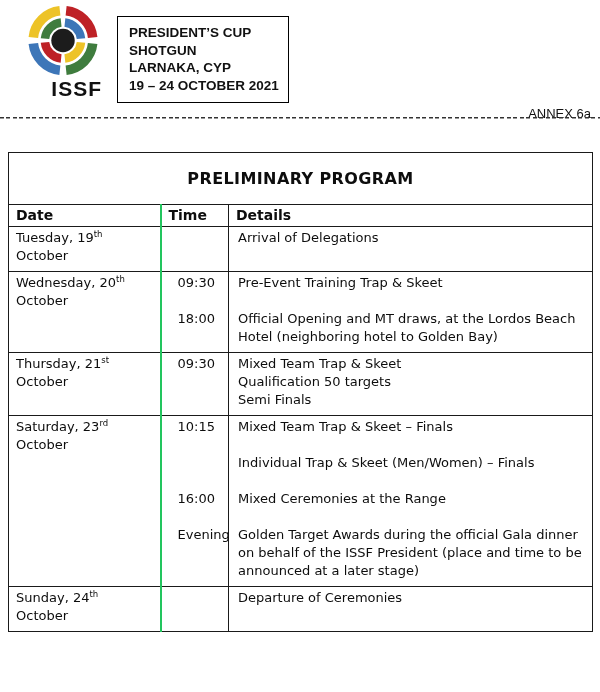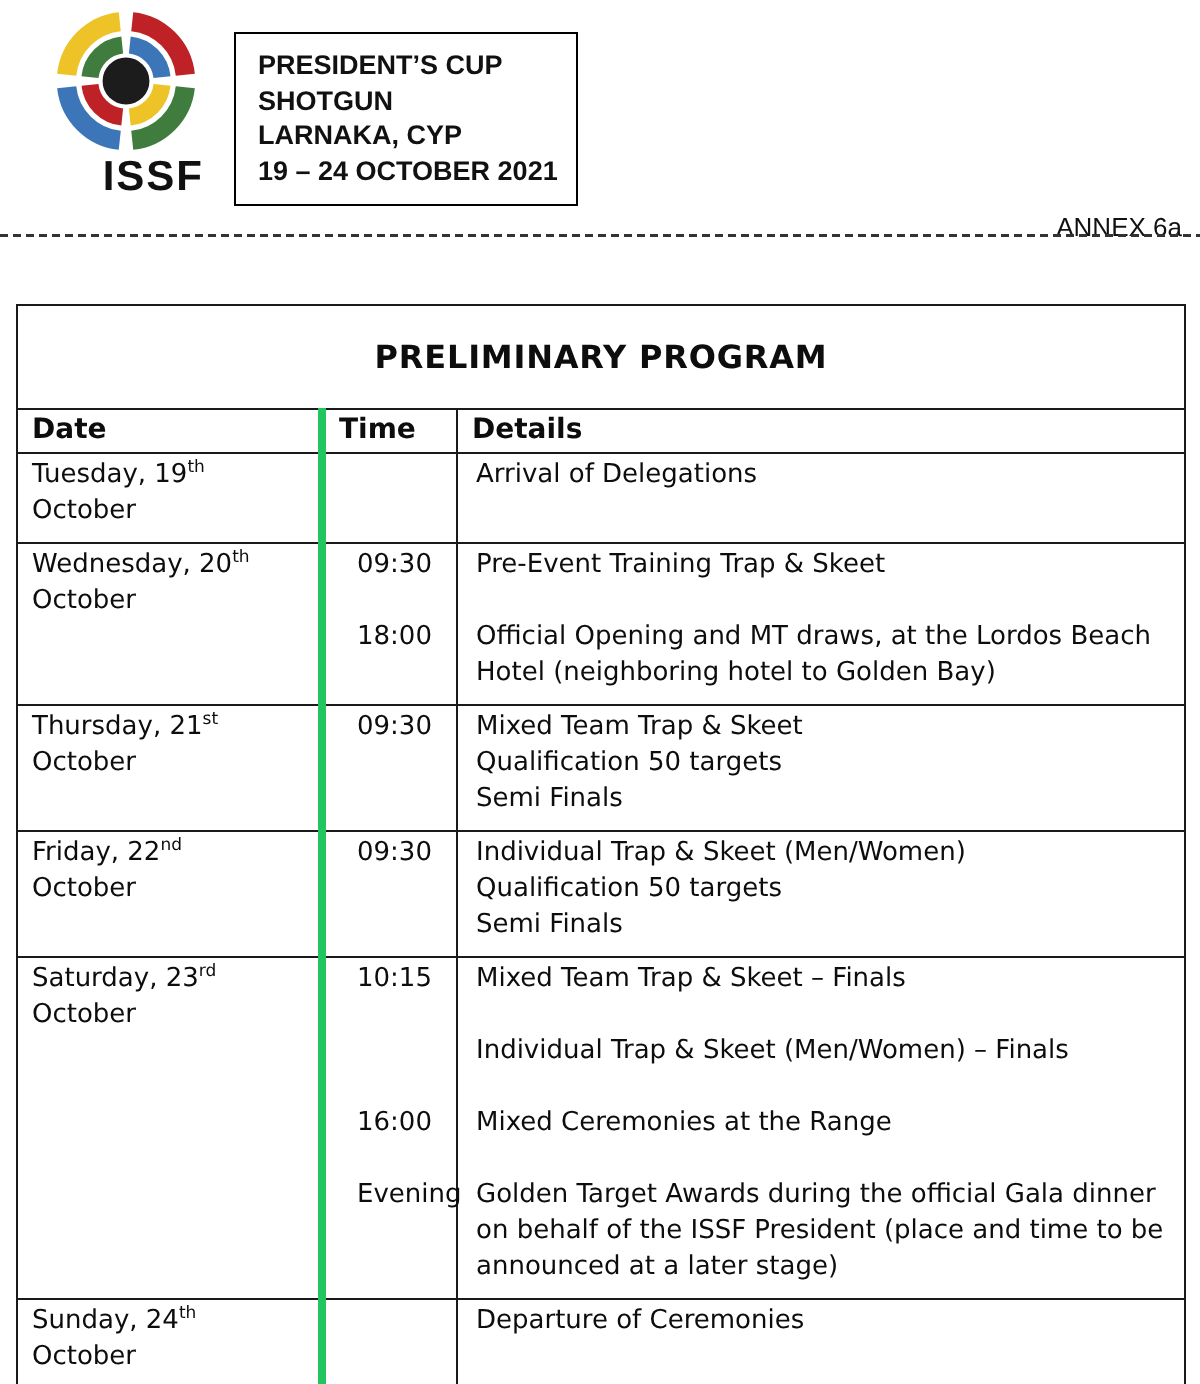--- a/index.html
+++ b/index.html
@@ -84,21 +84,21 @@
   }
   th {
     text-align: left;
     font-weight: 700;
     font-size: 14px;
     line-height: 19px;
     padding: 1px 6px 1px 7px;
     border-bottom: 1px solid #1a1a1a;
     vertical-align: top;
   }
-  th.col-time, td.time-cell { border-left: 4px solid #22c55e; border-right: 1px solid #1a1a1a; }
+  th.col-time, td.time-cell { border-left: 2px solid #22c55e; border-right: 1px solid #1a1a1a; }
   tbody td {
     border-top: 1px solid #1a1a1a;
     vertical-align: top;
     padding: 2px 6px 6px 7px;
   }
   td.time-cell { padding-left: 16px; }
   td.details-cell { padding-left: 9px; padding-right: 10px; }
   .entry { min-height: 18px; }
   .entry.gap { margin-top: 18px; }
   sup.ord {
@@ -183,29 +183,20 @@
         <tr class="program-row">
           <td class="date-cell">Thursday, 21<sup class="ord">st</sup><br>October</td>
           <td class="time-cell">
             <div class="entry">09:30</div>
           </td>
           <td class="details-cell">
             <div class="entry">Mixed Team Trap &amp; Skeet<br>Qualification 50 targets<br>Semi Finals</div>
           </td>
         </tr>
         <tr class="program-row">
-          <td class="date-cell">Friday, 22<sup class="ord">nd</sup><br>October</td>
-          <td class="time-cell">
-            <div class="entry">09:30</div>
-          </td>
-          <td class="details-cell">
-            <div class="entry">Individual Trap &amp; Skeet (Men/Women)<br>Qualification 50 targets<br>Semi Finals</div>
-          </td>
-        </tr>
-        <tr class="program-row">
           <td class="date-cell">Saturday, 23<sup class="ord">rd</sup><br>October</td>
           <td class="time-cell">
             <div class="entry">10:15</div>
             <div class="entry gap"></div>
             <div class="entry gap">16:00</div>
             <div class="entry gap">Evening</div>
           </td>
           <td class="details-cell">
             <div class="entry">Mixed Team Trap &amp; Skeet – Finals</div>
             <div class="entry gap">Individual Trap &amp; Skeet (Men/Women) – Finals</div>

